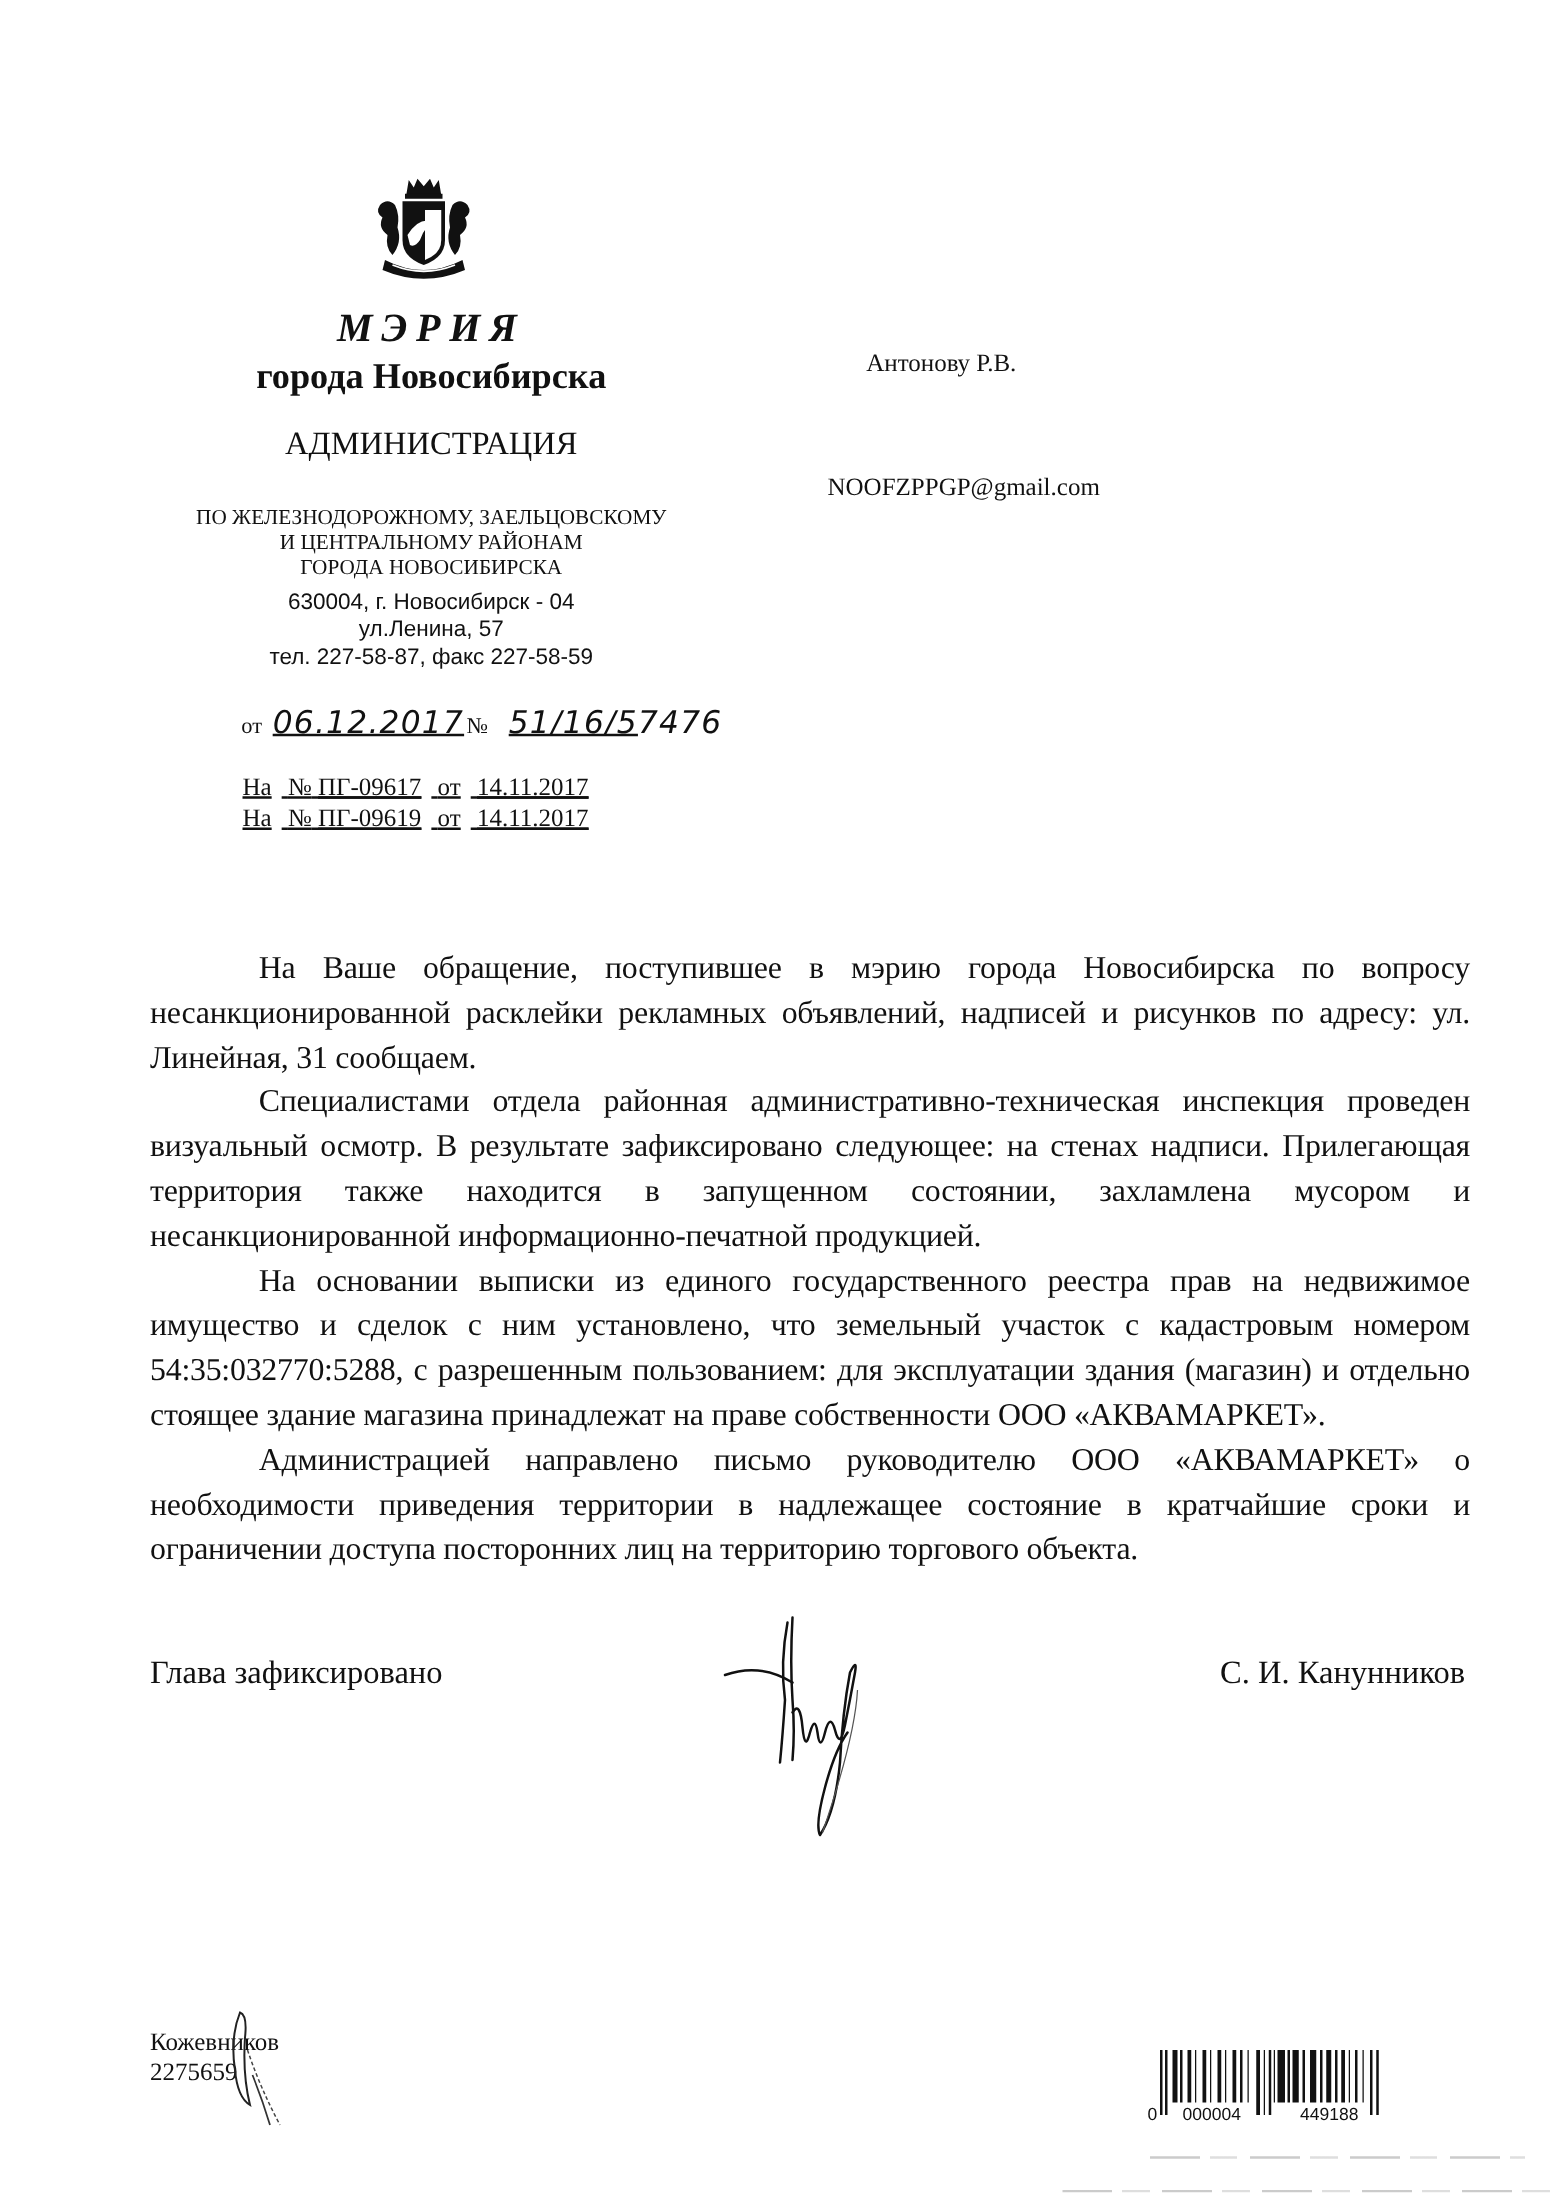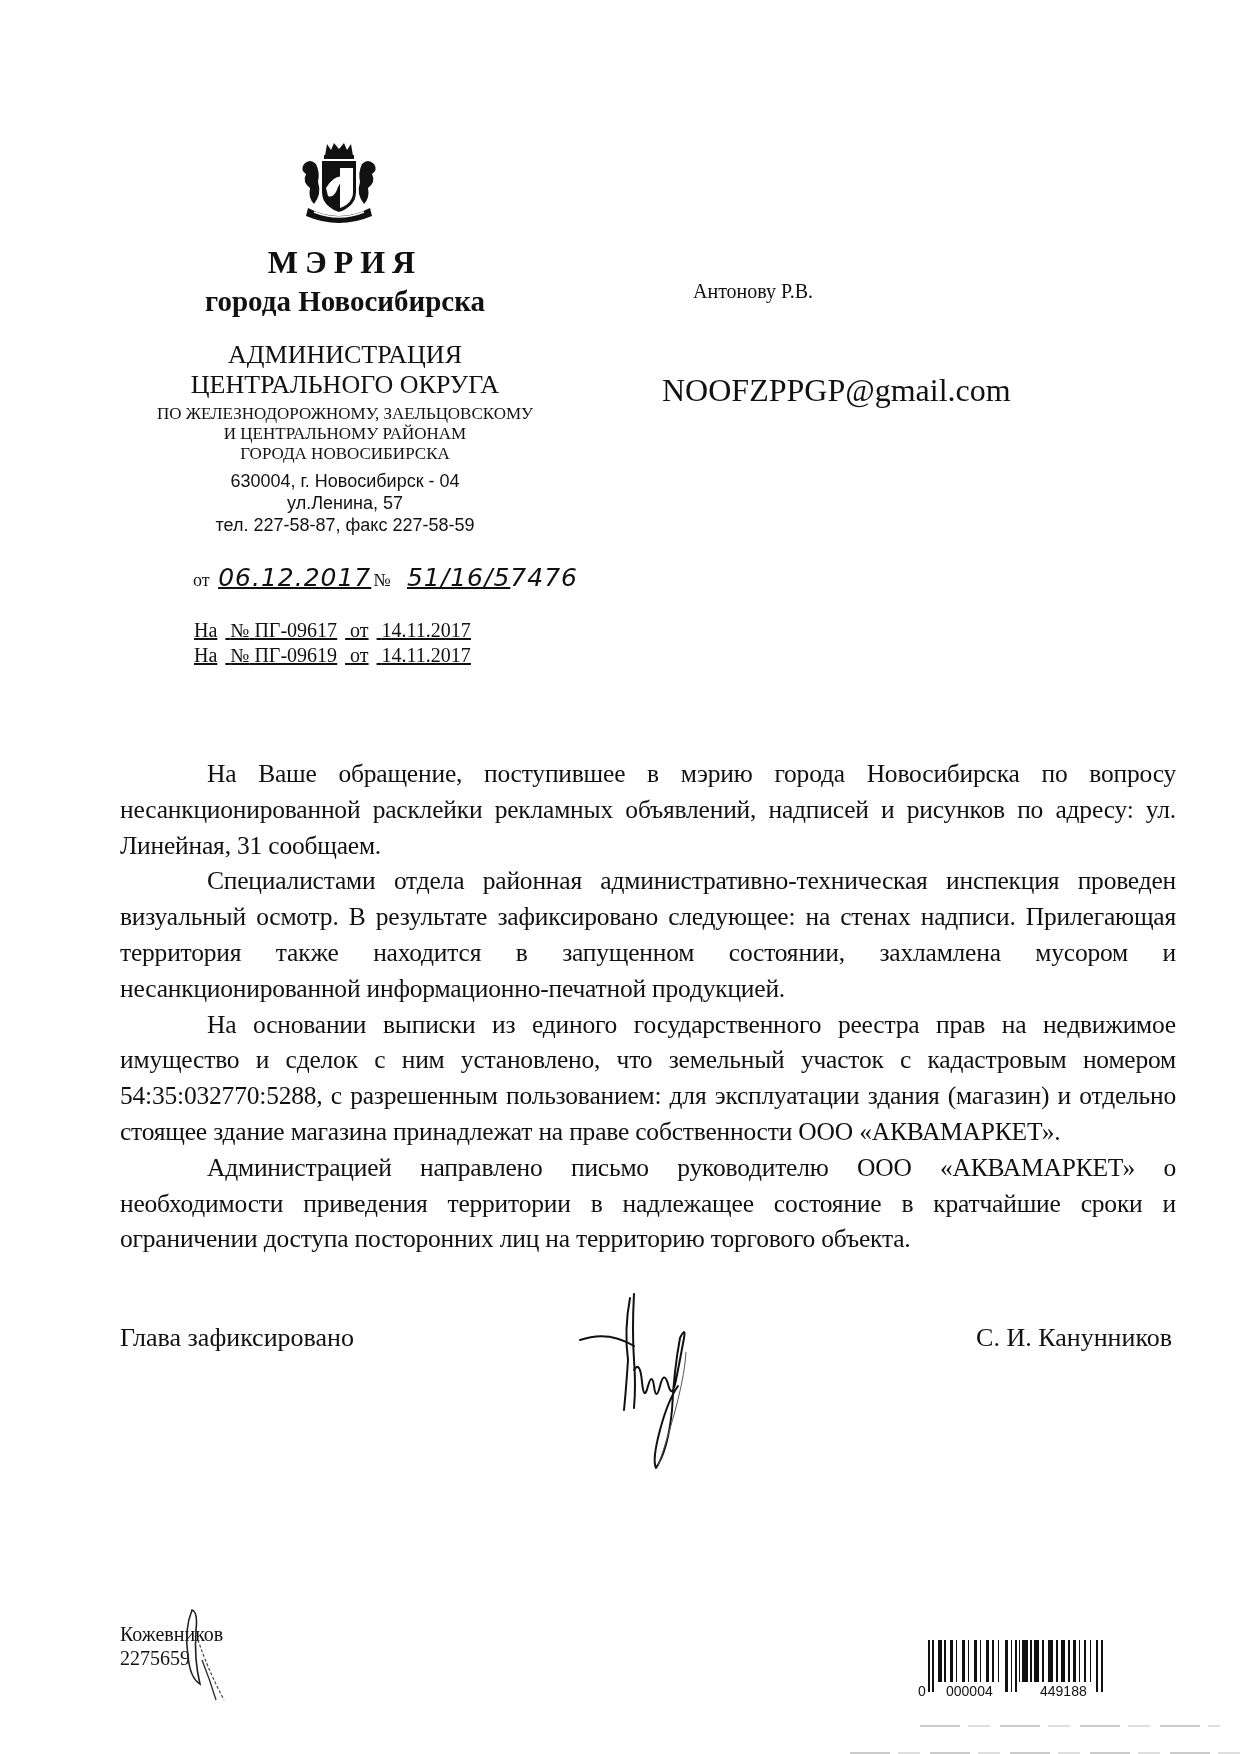--- a/index.html
+++ b/index.html
@@ -21,20 +21,21 @@
     .emblem {
       left: 296px; top: 142px; width: 86px; height: 84px;
     }
     .mayor-title {
       left: 150px; width: 390px; top: 244px;
       text-align: center;
       font-weight: bold;
       font-size: 32px;
       letter-spacing: 7px;
       line-height: 36px;
+      font-style: italic;
     }
     .city-title {
       left: 150px; width: 390px; top: 284px;
       text-align: center;
       font-weight: bold;
       font-size: 29px;
       line-height: 34px;
     }
     .admin-title {
       left: 150px; width: 390px; top: 340px;
@@ -87,21 +88,21 @@
 
     
     .recipient-name {
       left: 648px; top: 276px;
       font-size: 20px;
       line-height: 30px;
       margin-left: 45px;
     }
     .recipient-email {
       left: 662px; top: 375px;
-      font-size: 32px;
+      font-size: 20px;
       line-height: 30px;
     }
 
     
     .body-text {
       left: 120px; top: 756px; width: 1056px;
       font-size: 25.5px;
       line-height: 35.8px;
       text-align: justify;
       letter-spacing: -0.2px;
@@ -171,21 +172,20 @@
     <path d="M12 66 Q43 82 74 66 L76 74 Q43 88 10 74 Z" fill="#111"></path>
     <path d="M18 70 Q43 80 68 70" stroke="#fff" stroke-width="1.5" fill="none"></path>
   </svg>
 </div>
 
 <div class="abs mayor-title">МЭРИЯ</div>
 <div class="abs city-title">города Новосибирска</div>
 
 <div class="abs admin-title">
   <div>АДМИНИСТРАЦИЯ</div>
-  <div>ЦЕНТРАЛЬНОГО ОКРУГА</div>
 </div>
 
 <div class="abs admin-sub">
   <div>ПО ЖЕЛЕЗНОДОРОЖНОМУ, ЗАЕЛЬЦОВСКОМУ</div>
   <div>И ЦЕНТРАЛЬНОМУ РАЙОНАМ</div>
   <div>ГОРОДА НОВОСИБИРСКА</div>
 </div>
 
 <div class="abs admin-contacts">
   <div>630004, г. Новосибирск - 04</div>

